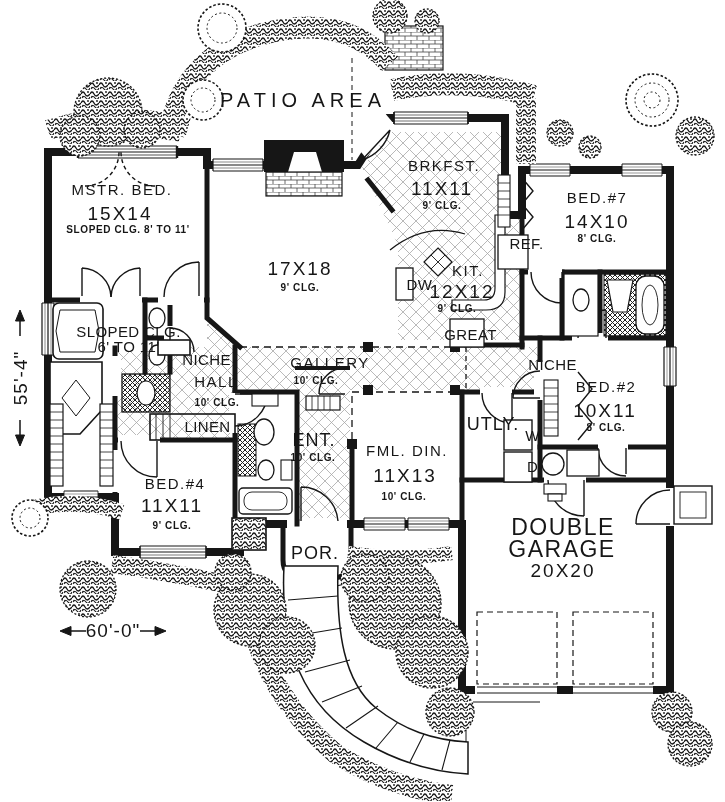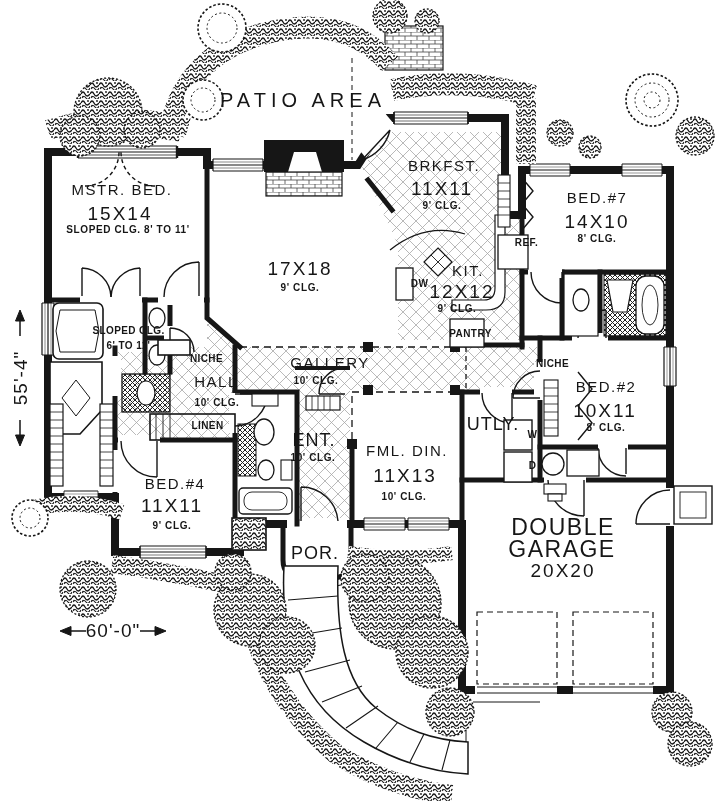--- a/index.html
+++ b/index.html
@@ -6,21 +6,21 @@
   .stage{position:relative;width:725px;height:802px;background:#ffffff;overflow:hidden;
          font-family:"Liberation Sans",sans-serif;color:#161616;}
   .stage svg{position:absolute;left:0;top:0;}
   .lbl{position:absolute;transform:translate(-50%,-50%);white-space:nowrap;text-align:center;
        color:#161616;line-height:1;z-index:5;}
   .name{font-size:15px;letter-spacing:1.5px;}
   .name-lg{font-size:23px;letter-spacing:1.5px;}
   .name-sm{font-size:18px;letter-spacing:1px;}
   .dim{font-size:19px;letter-spacing:2px;}
   .clg{font-size:10px;letter-spacing:0.6px;font-weight:bold;}
-  .tiny{font-size:10px;letter-spacing:0.4px;font-weight:bold;padding-left:29px;}
+  .tiny{font-size:15px;letter-spacing:0.4px;font-weight:normal;padding-left:29px;}
   .patio{font-size:20px;letter-spacing:5px;}
   .dimtext{font-size:19px;letter-spacing:1px;}
   .rot{transform:translate(-50%,-50%) rotate(-90deg);}
 </style>
 </head>
 <body>
 
 <div class="stage">
 
 <svg width="725" height="802" viewBox="0 0 725 802">
@@ -346,21 +346,21 @@
 
 <div class="lbl name-lg" style="left:563px;top:527px">DOUBLE</div>
 <div class="lbl name-lg" style="left:562px;top:549px">GARAGE</div>
 <div class="lbl dim" style="left:563px;top:570px">20X20</div>
 
 <div class="lbl name-sm" style="left:315px;top:553px">POR.</div>
 
 <div class="lbl tiny" style="left:192px;top:359px">NICHE</div>
 <div class="lbl tiny" style="left:538px;top:364px">NICHE</div>
 <div class="lbl tiny" style="left:193px;top:426px">LINEN</div>
-<div class="lbl tiny" style="left:456px;top:334px">PANTRY</div>
+<div class="lbl tiny" style="left:456px;top:334px">GREAT</div>
 <div class="lbl tiny" style="left:512px;top:243px">REF.</div>
 <div class="lbl tiny" style="left:405px;top:284px">DW</div>
 <div class="lbl tiny" style="left:518px;top:435px">W</div>
 <div class="lbl tiny" style="left:518px;top:466px">D</div>
 <div class="lbl tiny" style="left:114px;top:331px">SLOPED CLG.</div>
 <div class="lbl tiny" style="left:114px;top:346px">6' TO 11'</div>
 
 <div class="lbl dimtext" style="left:113px;top:630px">60'-0"</div>
 <div class="lbl dimtext rot" style="left:20px;top:378px">55'-4"</div>
 

